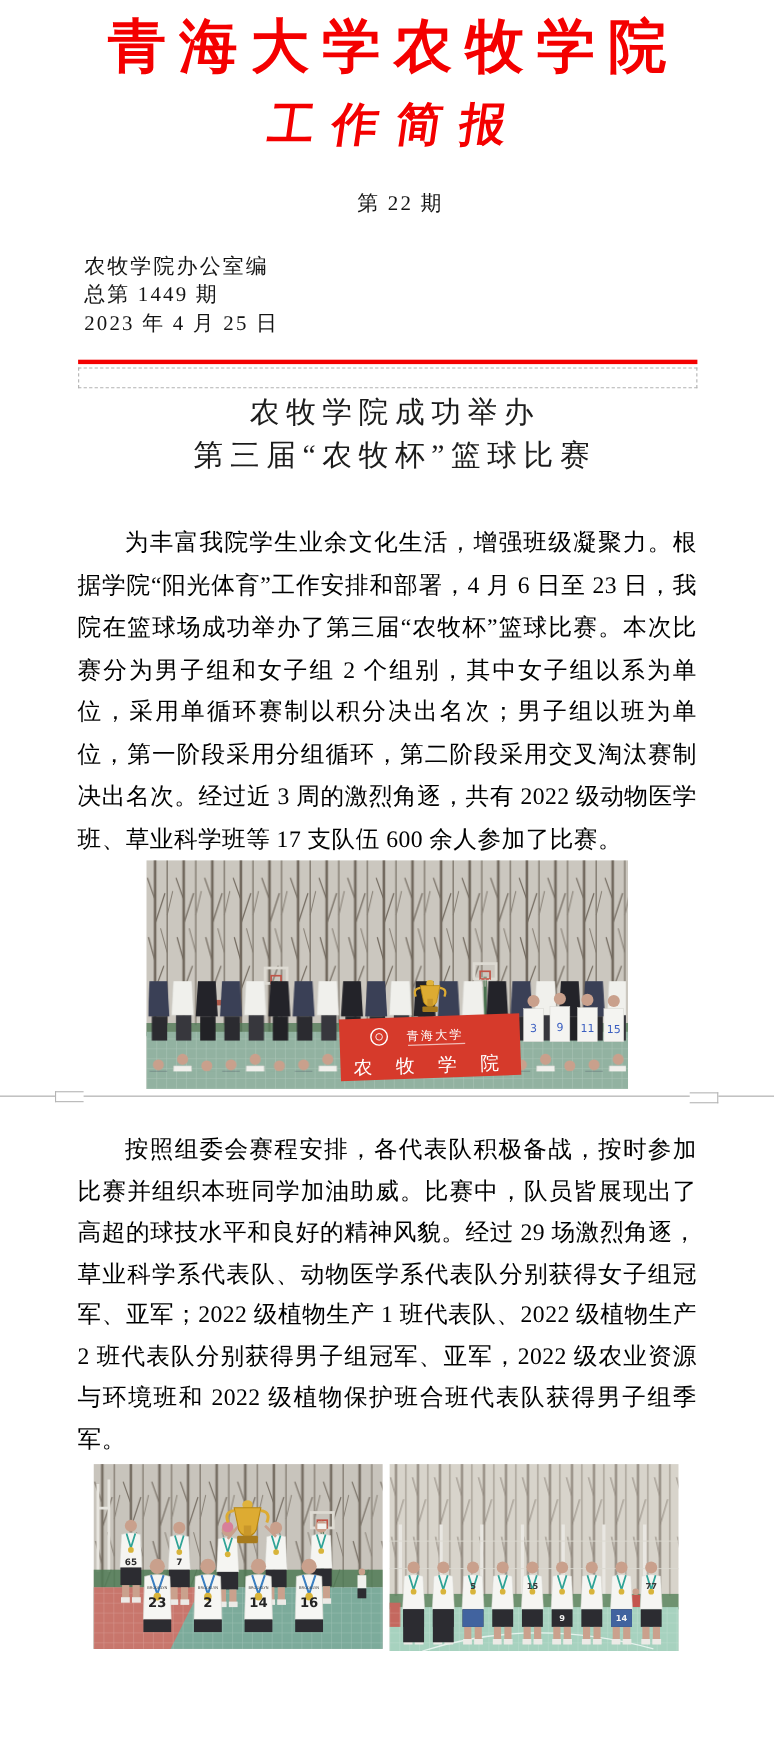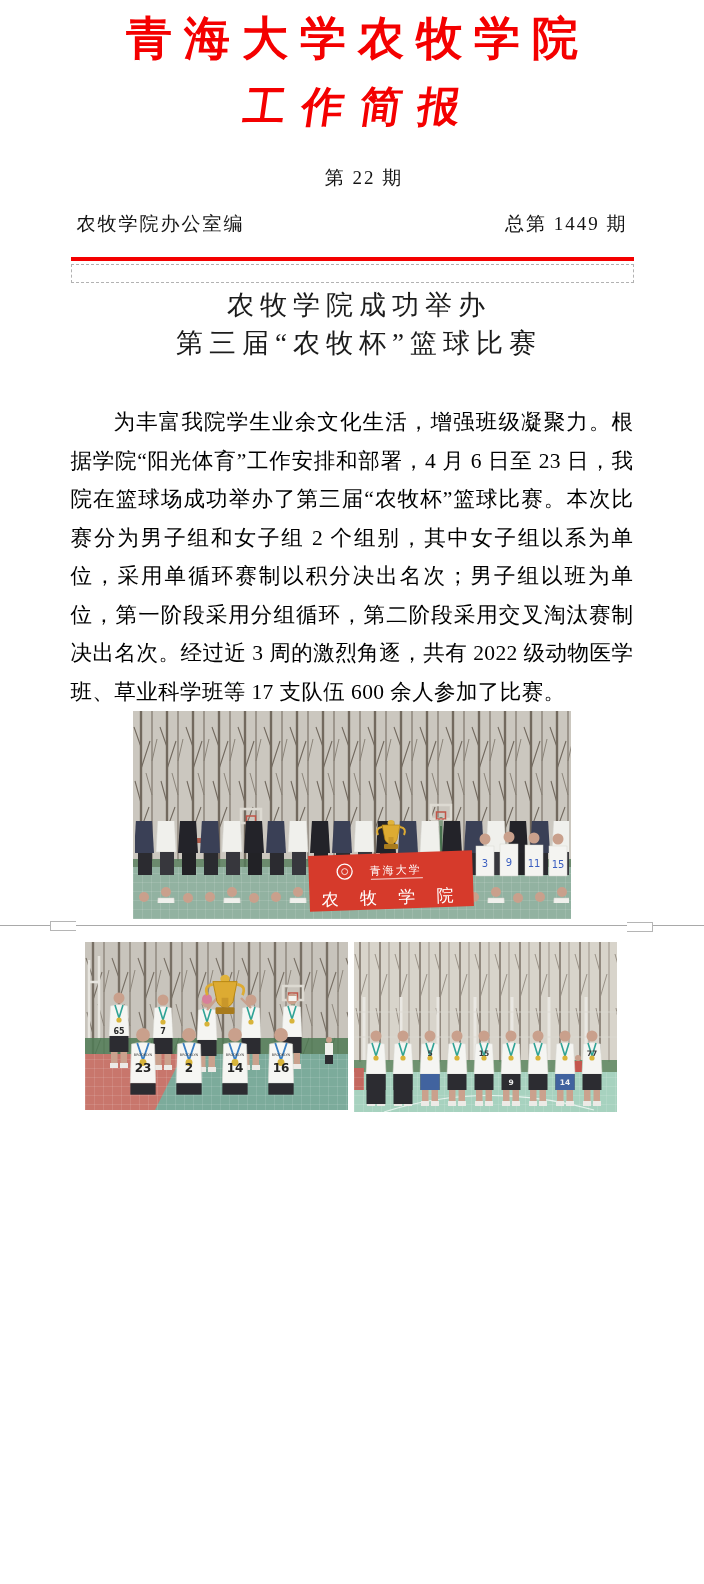--- a/index.html
+++ b/index.html
@@ -1,26 +1,26 @@
 <!DOCTYPE html>
 <html><head>
 <meta charset="utf-8">
 <style>
   html,body{margin:0;padding:0;background:#ffffff;}
   .page{position:relative;width:704px;height:1584px;background:#fff;overflow:hidden;
         font-family:"Liberation Serif","DejaVu Serif",serif;color:#141414;}
   
-  .org-title{margin:0;padding-top:14px;text-align:center;font-size:46px;line-height:1.1;
+  .org-title{margin:0;padding-top:14px;text-align:center;font-size:53px;line-height:1.1;
              font-weight:bold;color:#f40000;letter-spacing:12px;text-indent:12px;}
   .bulletin-title{margin-top:20px;text-align:center;font-size:42px;line-height:1.05;
              font-weight:bold;color:#f40000;letter-spacing:16px;text-indent:16px;
              font-family:cursive;transform:skewX(-8deg);}
   .issue-line{margin-top:36px;text-align:center;font-size:19px;letter-spacing:2px;margin-left:24px;}
-  .pub-row{width:551px;margin:20px auto 0;display:flex;justify-content:space-between;
-           font-size:19px;letter-spacing:2px;}
+  .pub-row{width:551px;margin:31px auto 0;display:flex;justify-content:space-between;
+           font-size:19px;letter-spacing:2px;flex-direction:column;}
   .red-rule{width:563px;height:4px;background:#f40000;margin:20px auto 0;}
   .dashed-box{width:561px;height:17px;border:1px dashed #b2b2b2;margin:3px auto 0;box-sizing:content-box;}
   
   .art-title{margin:6px 0 0 14px;text-align:center;font-size:27px;line-height:1.2;font-weight:normal;
              font-family:cursive;color:#1c1c1c;letter-spacing:6px;}
   .body-par{width:563px;margin:0 auto;font-size:21.5px;line-height:38.5px;text-align:justify;
             text-indent:2em;letter-spacing:0.4px;color:#000000;}
   .first-par{margin-top:44px;}
   figure{margin:0;}
   .photo1{display:block;margin:0 auto;}
@@ -101,20 +101,21 @@
 
 <div class="page">
 
   <header>
     <h1 class="org-title">青海大学农牧学院</h1>
     <div class="bulletin-title">工作简报</div>
     <div class="issue-line">第 22 期</div>
     <div class="pub-row">
       <span>农牧学院办公室编</span>
       <span>总第 1449 期</span>
+      <span>2023 年 4 月 25 日</span>
     </div>
     <div class="red-rule"></div>
     <div class="dashed-box"></div>
   </header>
 
   <main>
     <h2 class="art-title">农牧学院成功举办</h2>
     <h2 class="art-title">第三届“农牧杯”篮球比赛</h2>
 
     <p class="body-par first-par">为丰富我院学生业余文化生活，增强班级凝聚力。根据学院“阳光体育”工作安排和部署，4 月 6 日至 23 日，我院在篮球场成功举办了第三届“农牧杯”篮球比赛。本次比赛分为男子组和女子组 2 个组别，其中女子组以系为单位，采用单循环赛制以积分决出名次；男子组以班为单位，第一阶段采用分组循环，第二阶段采用交叉淘汰赛制决出名次。经过近 3 周的激烈角逐，共有 2022 级动物医学班、草业科学班等 17 支队伍 600 余人参加了比赛。</p>
@@ -164,20 +165,21 @@
       </svg>
     </figure>
   </main>
 
   <div class="page-sep">
     <span class="mark mark-l"></span>
     <span class="mark mark-r"></span>
   </div>
 
   <section class="page2">
+    <p class="body-par page2-first">按照组委会赛程安排，各代表队积极备战，按时参加比赛并组织本班同学加油助威。比赛中，队员皆展现出了高超的球技水平和良好的精神风貌。经过 29 场激烈角逐，草业科学系代表队、动物医学系代表队分别获得女子组冠军、亚军；2022 级植物生产 1 班代表队、2022 级植物生产 2 班代表队分别获得男子组冠军、亚军，2022 级农业资源与环境班和 2022 级植物保护班合班代表队获得男子组季军。</p>
 
     <div class="photo-row">
 
       <svg width="263" height="168" viewBox="0 0 263 168">
         <rect width="263" height="168" fill="#c8c4bc"></rect>
         <rect width="263" height="118" fill="url(#treesA)" opacity="0.85"></rect>
         <path d="M4,18 V98 M14,14 V98 M4,40 H14" stroke="#e7e5df" stroke-width="2.5" fill="none"></path>
         <rect y="96" width="263" height="16" fill="#4f7a55" opacity="0.85"></rect>
         <use href="#hoopG" x="208" y="58"></use>
         <rect y="112" width="263" height="56" fill="#7cab9b"></rect>

